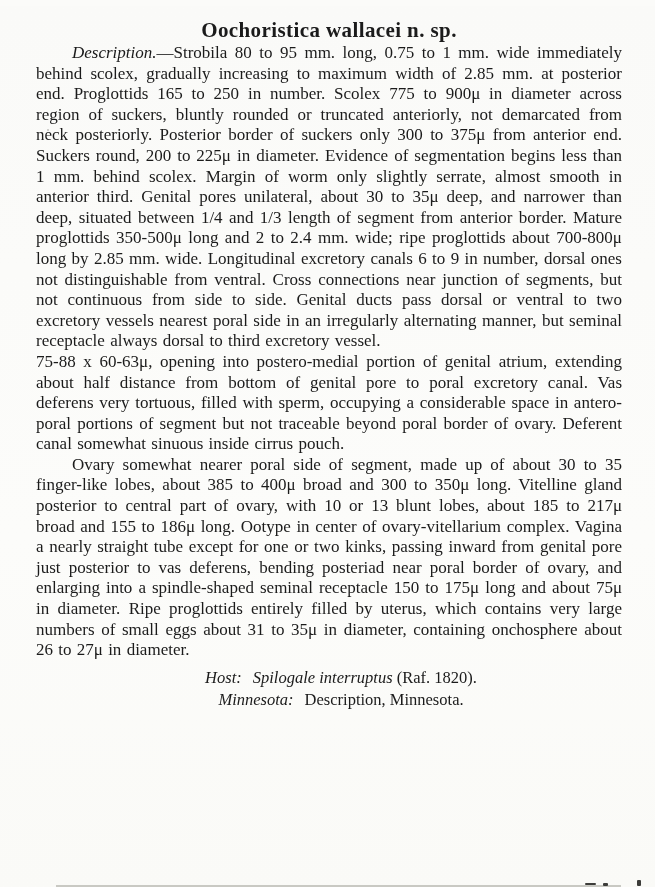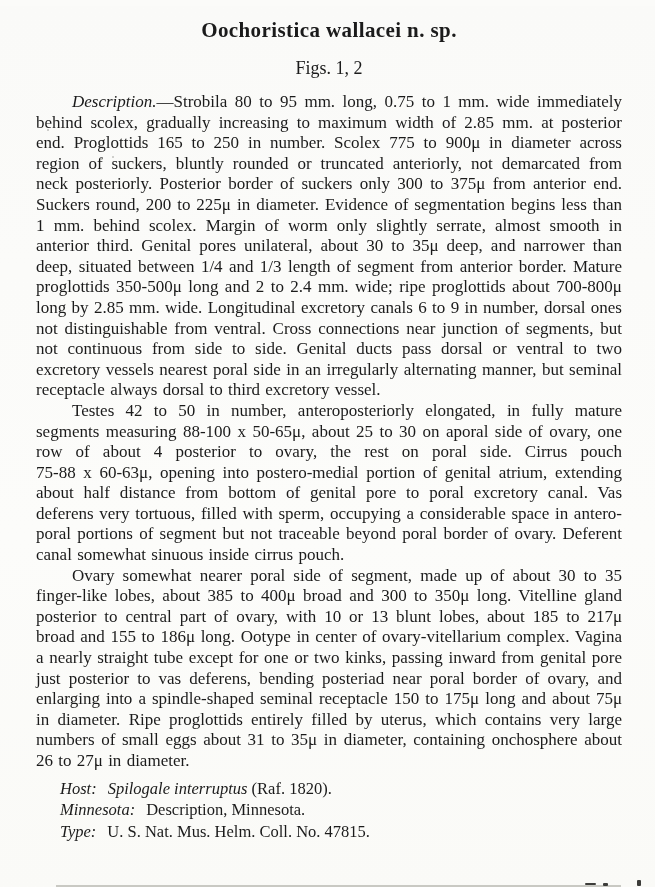--- a/index.html
+++ b/index.html
@@ -44,20 +44,21 @@
   .gap-s { margin-top: 7px; }
   .gap-m { margin-top: 11px; }
   .it { font-style: italic; }
   .records {
     margin: 6px 0 0 24px;
   }
   .rec {
     font-size: 16.5px;
     line-height: 21.8px;
     white-space: nowrap;
+    text-align: center;
   }
   .rec .lab {
     font-style: italic;
     margin-right: 11px;
   }
   
   .artifact-line {
     position: absolute;
     left: 56px;
     right: 34px;
@@ -86,35 +87,32 @@
   .sp-3 { left: 47px; top: 123px; width: 2px; height: 2px; }
 </style>
 </head>
 <body>
 
 <div class="page">
   <div class="content">
 
     <h1 class="title">Oochoristica wallacei n. sp.</h1>
 
-    <div class="figs">Figs. 1, 2</div>
 
     <p class="body ind"><span class="it">Description.</span><span>—</span><span>Strobila 80 to 95 mm. long, 0.75 to 1 mm. wide immediately behind scolex, gradually increasing to maximum width of 2.85 mm. at posterior end.  Proglottids 165 to 250 in number.  Scolex 775 to 900μ in diameter across region of suckers, bluntly rounded or truncated anteriorly, not demarcated from neck posteriorly.  Posterior border of suckers only 300 to 375μ from anterior end.  Suckers round, 200 to 225μ in diameter.  Evidence of segmentation begins less than 1 mm. behind scolex.  Margin of worm only slightly serrate, almost smooth in anterior third.  Genital pores unilateral, about 30 to 35μ deep, and narrower than deep, situated between 1/4 and 1/3 length of segment from anterior border.  Mature proglottids 350-500μ long and 2 to 2.4 mm. wide; ripe proglottids about 700-800μ long by 2.85 mm. wide.  Longitudinal excretory canals 6 to 9 in number, dorsal ones not distinguishable from ventral.  Cross connections near junction of segments, but not continuous from side to side.  Genital ducts pass dorsal or ventral to two excretory vessels nearest poral side in an irregularly alternating manner, but seminal receptacle always dorsal to third excretory vessel.</span></p>
 
-    <p class="body ind just-last gap-s">Testes 42 to 50 in number, anteroposteriorly elongated, in fully mature segments measuring 88-100 x 50-65μ, about 25 to 30 on aporal side of ovary, one row of about 4 posterior to ovary, the rest on poral side.  Cirrus pouch</p>
 
     <p class="body gap-s">75-88 x 60-63μ, opening into postero-medial portion of genital atrium, extending about half distance from bottom of genital pore to poral excretory canal.  Vas deferens very tortuous, filled with sperm, occupying a considerable space in antero-poral portions of segment but not traceable beyond poral border of ovary.  Deferent canal somewhat sinuous inside cirrus pouch.</p>
 
     <p class="body ind gap-m">Ovary somewhat nearer poral side of segment, made up of about 30 to 35 finger-like lobes, about 385 to 400μ broad and 300 to 350μ long.  Vitelline gland posterior to central part of ovary, with 10 or 13 blunt lobes, about 185 to 217μ broad and 155 to 186μ long.  Ootype in center of ovary-vitellarium complex.  Vagina a nearly straight tube except for one or two kinks, passing inward from genital pore just posterior to vas deferens, bending posteriad near poral border of ovary, and enlarging into a spindle-shaped seminal receptacle 150 to 175μ long and about 75μ in diameter.  Ripe proglottids entirely filled by uterus, which contains very large numbers of small eggs about 31 to 35μ in diameter, containing onchosphere about 26 to 27μ in diameter.</p>
 
     <div class="records">
       <div class="rec"><span class="lab">Host:</span><span class="it">Spilogale interruptus</span>
         <span>(Raf. 1820).</span></div>
       <div class="rec"><span class="lab">Minnesota:</span><span>Description, Minnesota.</span></div>
-      <div class="rec"><span class="lab">Type:</span><span>U. S. Nat. Mus. Helm. Coll. No. 47815.</span></div>
     </div>
 
   </div>
 
   <div class="artifact-line"></div>
   <div class="artifact-mark mark-1"></div>
   <div class="artifact-mark mark-2"></div>
   <div class="artifact-mark mark-3"></div>
   <div class="speckle sp-1"></div>
   <div class="speckle sp-2"></div>

